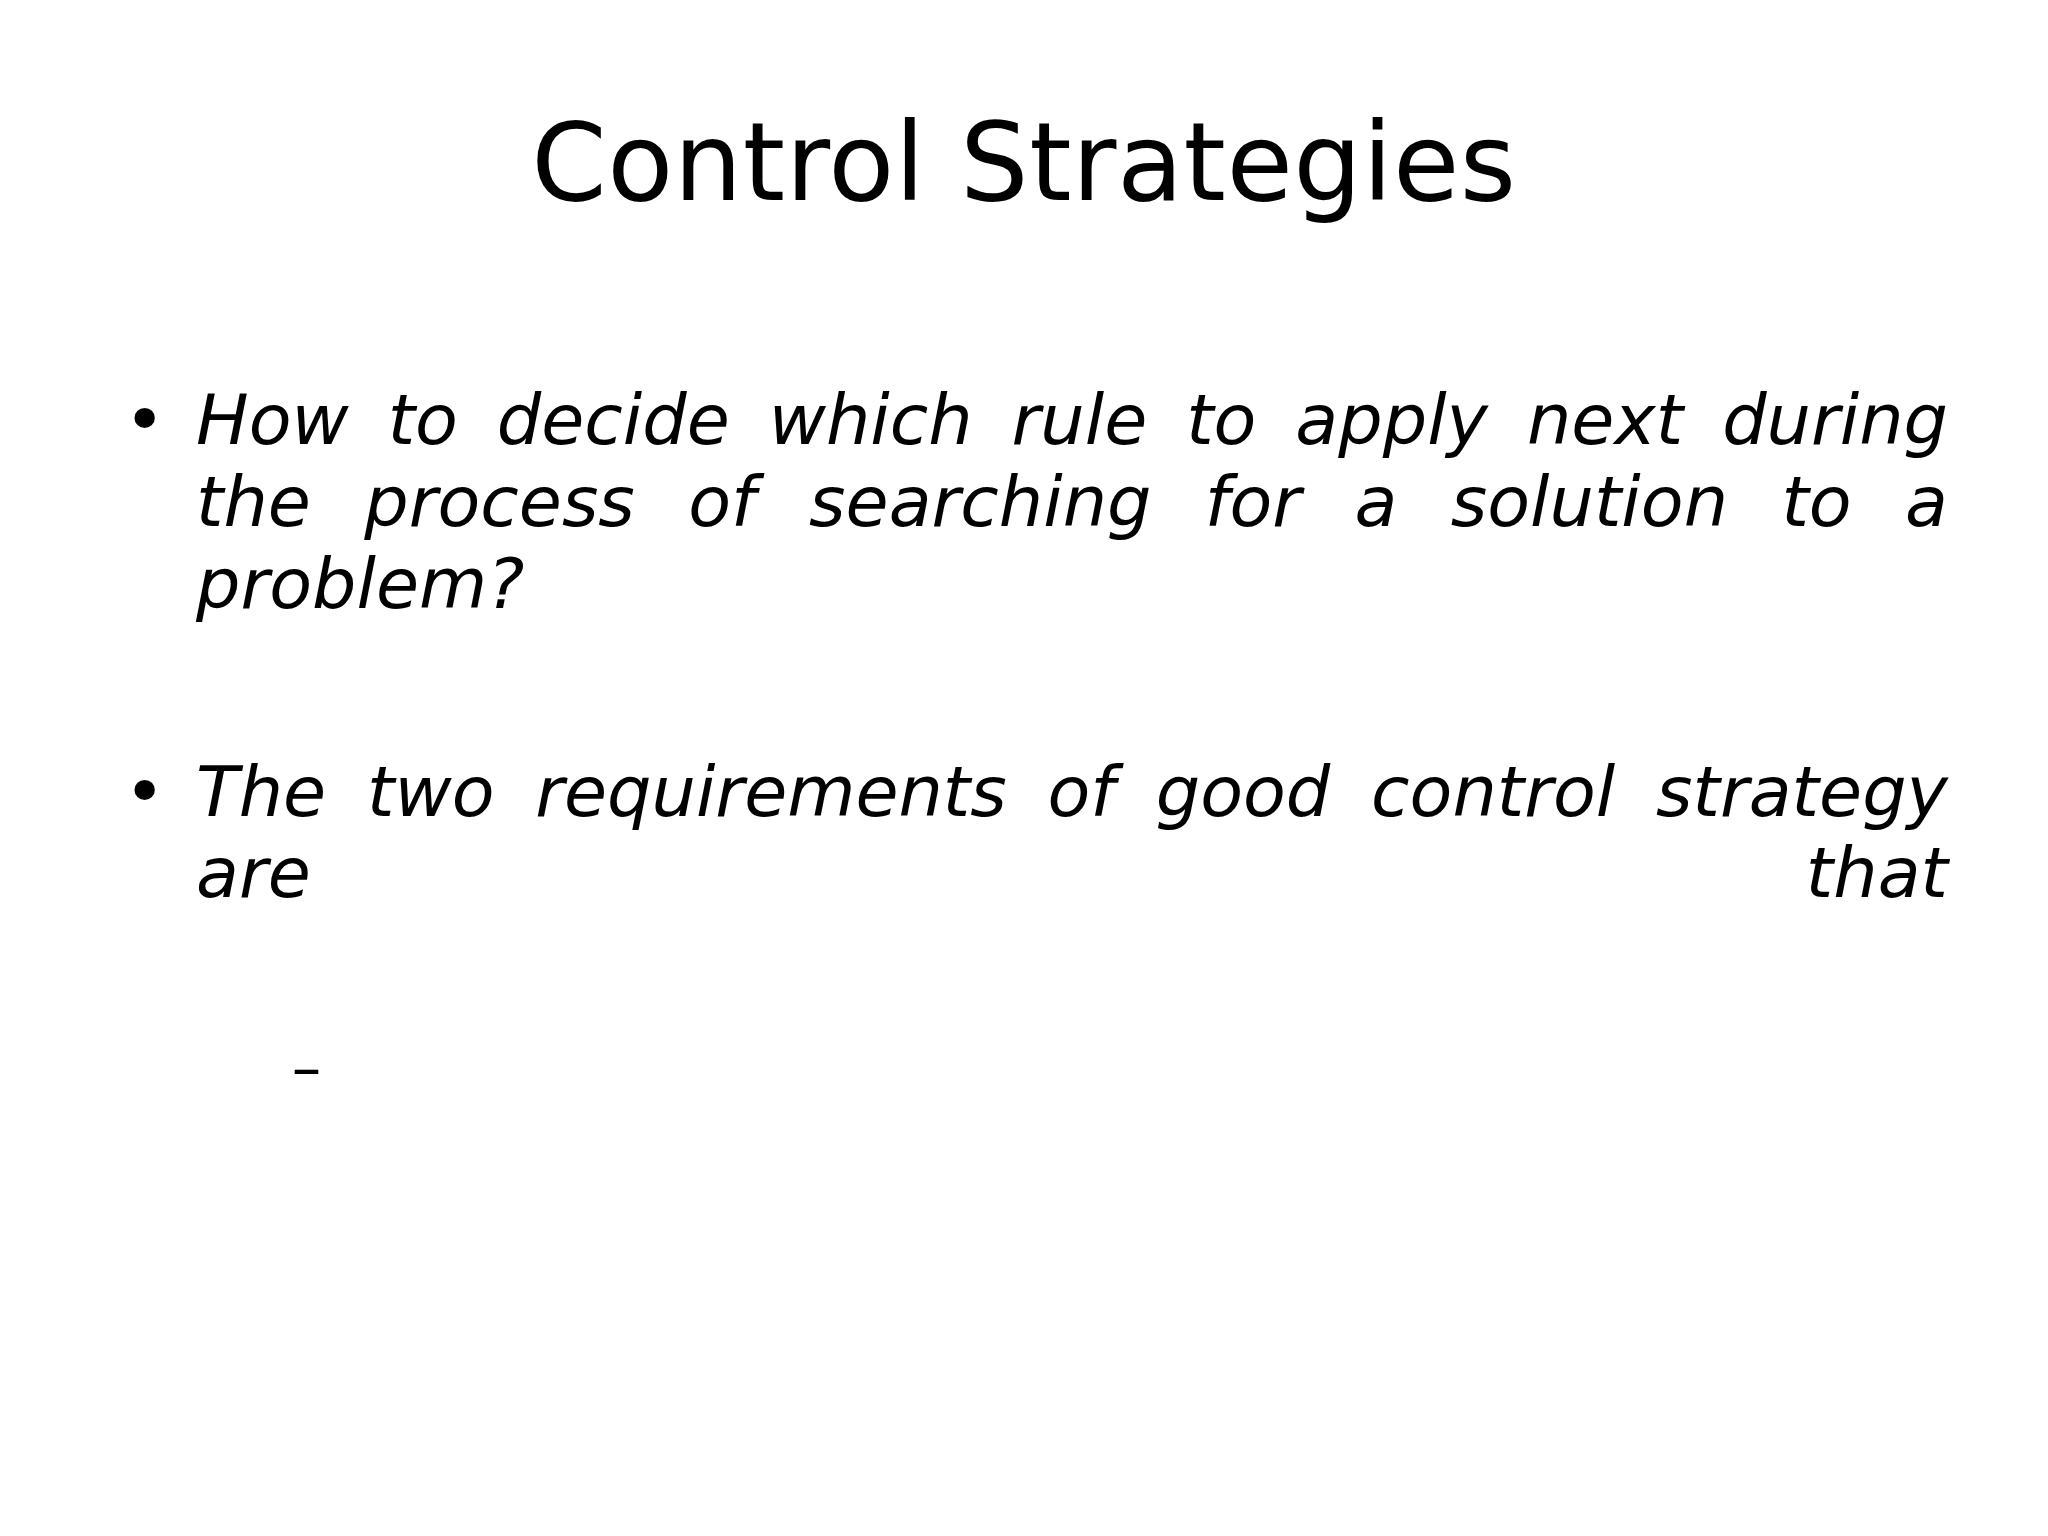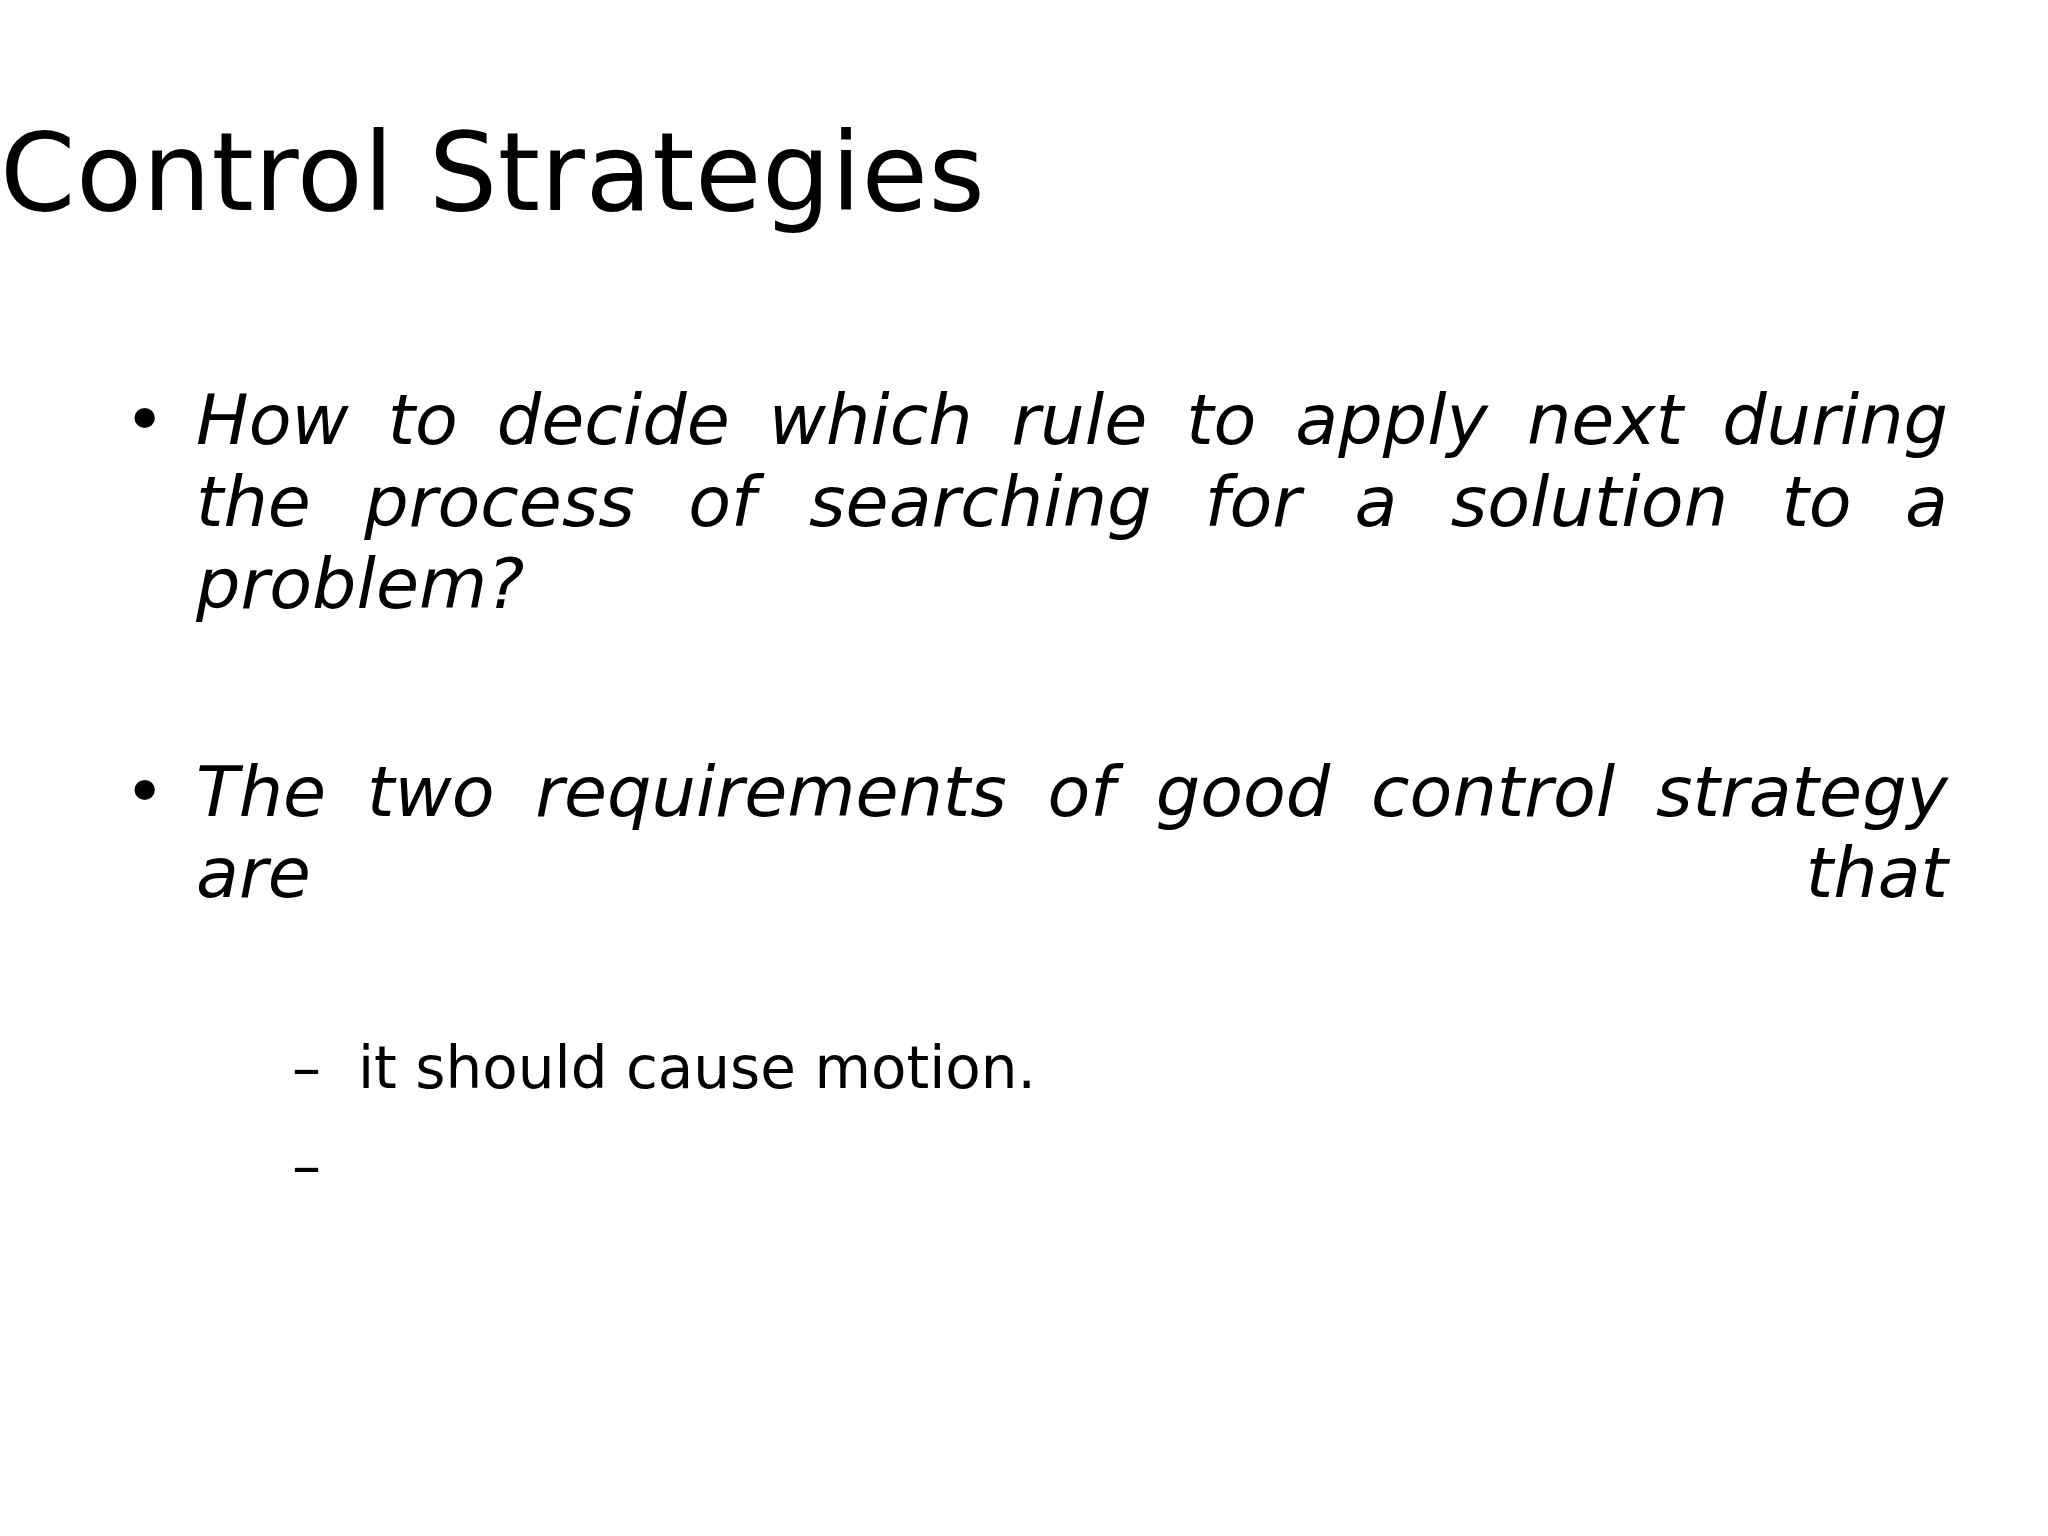--- a/index.html
+++ b/index.html
@@ -16,24 +16,24 @@
   }
   .slide {
     position: relative;
     width: 2048px;
     height: 1536px;
     background: #ffffff;
     box-sizing: border-box;
   }
   .slide-title {
     position: absolute;
-    top: 114px;
+    top: 104px;
     left: 0;
     width: 2048px;
-    text-align: left;
+    text-align: center;
     font-size: 108px;
     line-height: 1.1;
     font-weight: 400;
     letter-spacing: 0.5px;
     font-family: "DejaVu Sans", sans-serif;
   }
   .body-block {
     position: absolute;
     top: 380px;
     left: 118px;
@@ -102,21 +102,20 @@
       <span class="txt">How to decide which rule to apply next during the process of searching for a solution to a problem?</span>
     </div>
 
     <div class="bullet-l1">
       <span class="marker">•</span>
       <span class="txt">The two requirements of good control strategy are that</span>
 
       <div class="sub-list">
         <div class="bullet-l2">
           <span class="marker">–</span>
-          <span>it should cause motion.</span>
         </div>
         <div class="bullet-l2">
           <span class="marker">–</span>
         </div>
       </div>
     </div>
 
   </div>
 </div>
 

